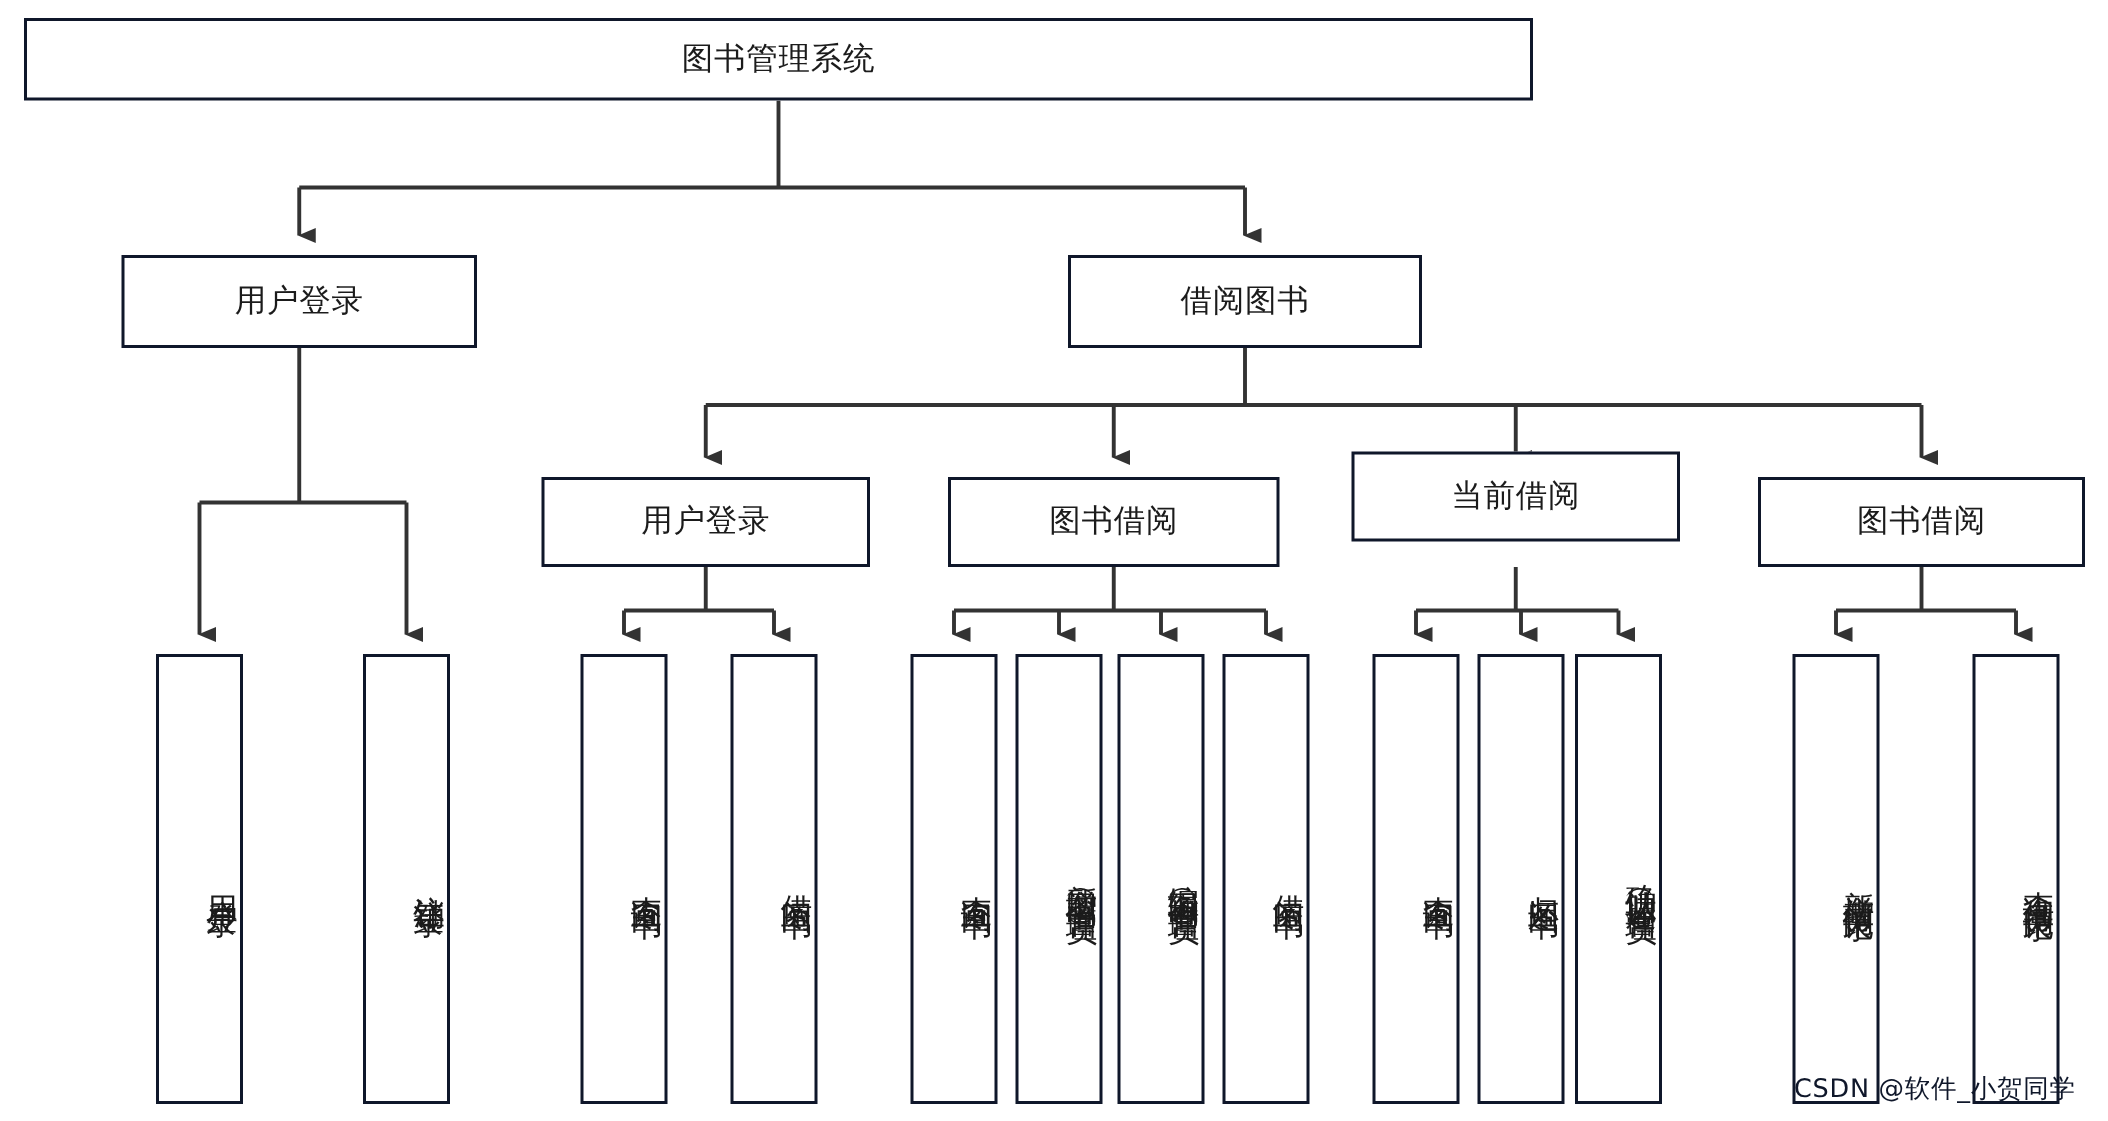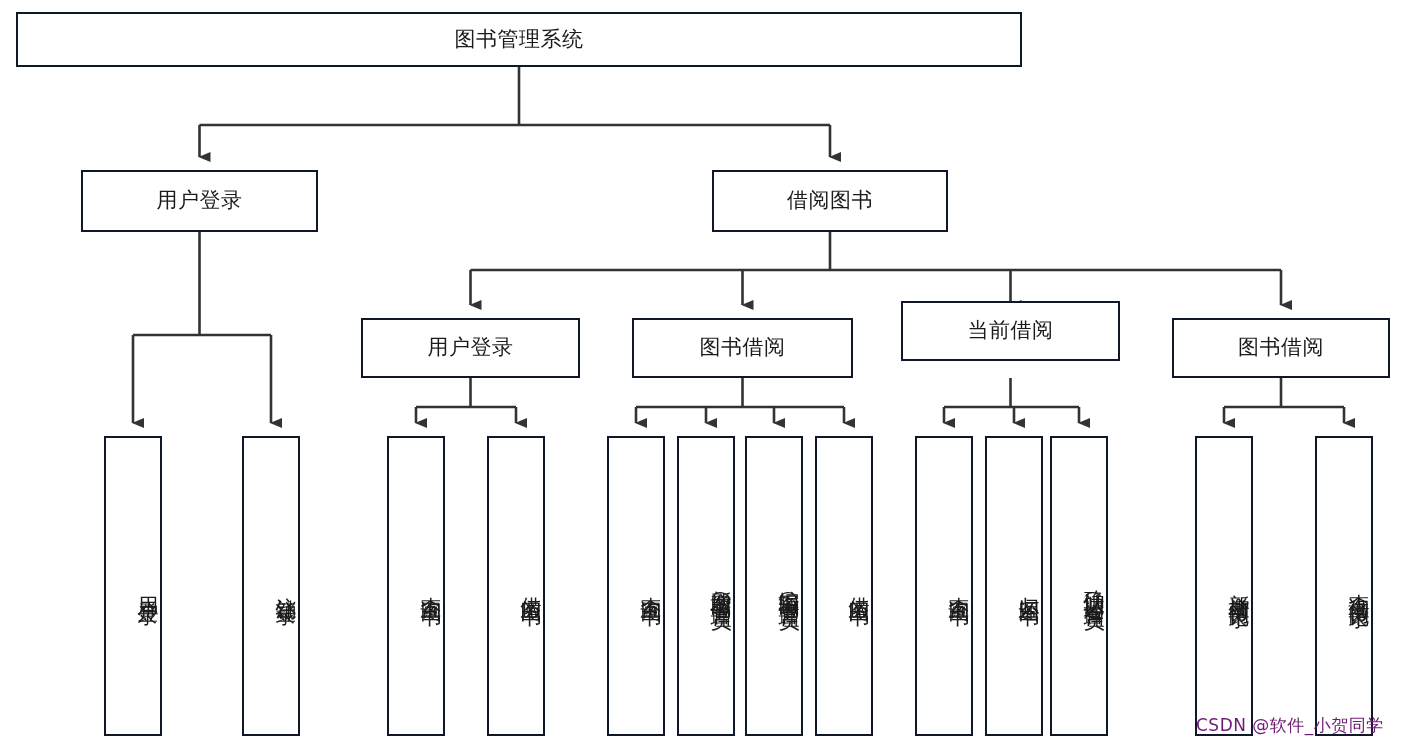--- a/index.html
+++ b/index.html
@@ -51,21 +51,21 @@
     white-space: nowrap;
   }
   .node.vert > .label {
     writing-mode: vertical-rl;
     text-orientation: upright;
     display: block;
   }
   .watermark {
     position: absolute;
     font-size: 17px;
-    color: #701a75;
+    color: #0f172a;
     white-space: nowrap;
     letter-spacing: 0.5px;
   }
 </style>
 </head>
 <body>
 
 <div id="canvas">
   <svg id="wires" viewBox="0 0 1405 747" xmlns="http://www.w3.org/2000/svg">
     <defs>

